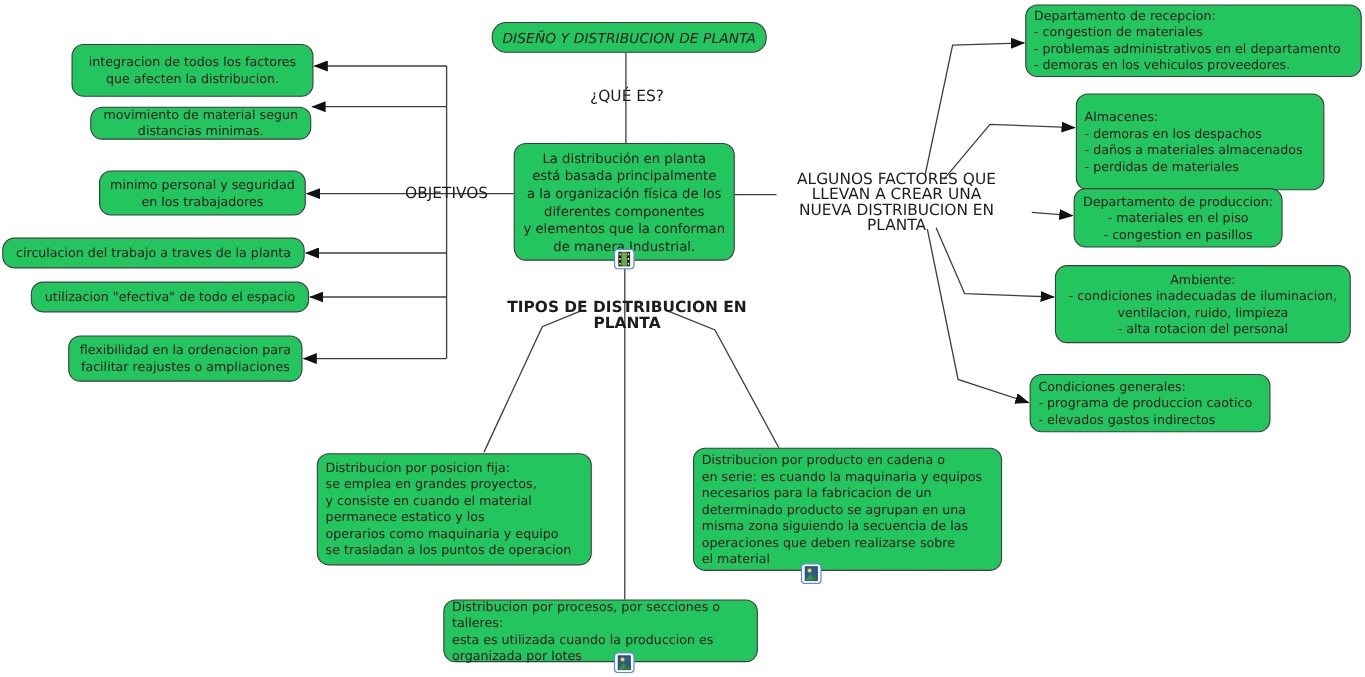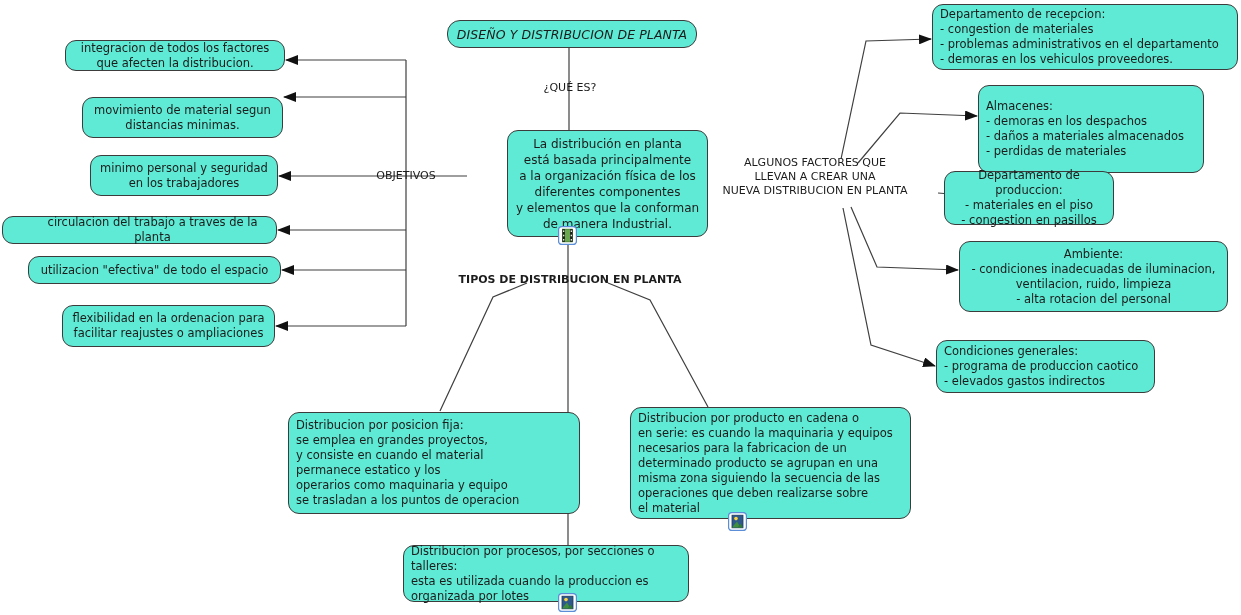--- a/index.html
+++ b/index.html
@@ -3,30 +3,30 @@
 <meta charset="utf-8">
 <style>
   html,body { margin:0; padding:0; background:#ffffff; }
   .canvas {
     position:relative; width:1241px; height:615px; background:#ffffff;
     font-family:"DejaVu Sans","Liberation Sans",sans-serif; color:#1c1c1c; overflow:hidden;
   }
   .edges { position:absolute; left:0; top:0; width:1241px; height:615px; pointer-events:none; }
   .node {
     position:absolute; box-sizing:border-box;
-    background:#5eead4; border:1px solid #3c3c3c; border-radius:11px;
+    background:#22c55e; border:1px solid #3c3c3c; border-radius:11px;
     display:flex; align-items:center; justify-content:flex-start;
     font-size:11.5px; line-height:15px; text-align:center; padding:2px 7px;
   }
   .node > span { white-space:pre-line; width:100%; }
   .node.align-left { text-align:left; }
   .node.title-node { border-radius:13px; font-size:12.5px; letter-spacing:.1px;font-style:italic; }
-  .node.def-node { font-size:12px; line-height:16px;margin-left:40px; }
+  .node.def-node { font-size:12px; line-height:16px; }
   .lbl {
-    position:absolute; font-size:11px; line-height:14px; text-align:center;
+    position:absolute; font-size:14px; line-height:14px; text-align:center;
     white-space:pre-line; color:#1c1c1c;
   }
   .attach-icon { position:absolute; width:19px; height:19px; cursor:pointer; }
 </style>
 </head>
 <body>
 
 <div class="canvas">
 
   <svg class="edges" viewBox="0 0 1241 615">
@@ -75,33 +75,33 @@
 
   <div class="node def-node" style="left:467px; top:130px; width:201px; height:107px;">
     <span>La distribución en planta
 está basada principalmente
 a la organización física de los
 diferentes componentes
 y elementos que la conforman
 de manera Industrial.</span>
   </div>
 
-  <div class="node" style="left:65px; top:40px; width:220px; height:31px;">
+  <div class="node" style="left:65px; top:40px; width:220px; height:48px;">
     <span>integracion de todos los factores
 que afecten la distribucion.</span>
   </div>
-  <div class="node" style="left:82px; top:97px; width:201px; height:41px;">
+  <div class="node" style="left:82px; top:97px; width:201px; height:30px;">
     <span>movimiento de material segun
 distancias minimas.</span>
   </div>
   <div class="node" style="left:90px; top:155px; width:188px; height:41px;">
     <span>minimo personal y seguridad
 en los trabajadores</span>
   </div>
-  <div class="node" style="left:2px; top:216px; width:275px; height:28px;padding-left:33px;">
+  <div class="node" style="left:2px; top:216px; width:275px; height:28px;">
     <span>circulacion del trabajo a traves de la planta</span>
   </div>
   <div class="node" style="left:28px; top:256px; width:253px; height:28px;">
     <span>utilizacion "efectiva" de todo el espacio</span>
   </div>
   <div class="node" style="left:62px; top:305px; width:213px; height:42px;">
     <span>flexibilidad en la ordenacion para
 facilitar reajustes o ampliaciones</span>
   </div>
 
@@ -110,38 +110,38 @@
 - congestion de materiales
 - problemas administrativos en el departamento
 - demoras en los vehiculos proveedores.</span>
   </div>
   <div class="node align-left" style="left:978px; top:85px; width:226px; height:88px;border-radius:11px;">
     <span>Almacenes:
 - demoras en los despachos
 - daños a materiales almacenados
 - perdidas de materiales</span>
   </div>
-  <div class="node" style="left:944px; top:171px; width:170px; height:54px;">
+  <div class="node" style="left:976px; top:171px; width:190px; height:54px;">
     <span>Departamento de produccion:
 - materiales en el piso
 - congestion en pasillos</span>
   </div>
   <div class="node" style="left:959px; top:241px; width:269px; height:71px;">
     <span>Ambiente:
 - condiciones inadecuadas de iluminacion,
 ventilacion, ruido, limpieza
 - alta rotacion del personal</span>
   </div>
   <div class="node align-left" style="left:936px; top:340px; width:219px; height:53px;">
     <span>Condiciones generales:
 - programa de produccion caotico
 - elevados gastos indirectos</span>
   </div>
 
-  <div class="node align-left" style="left:288px; top:412px; width:292px; height:102px;">
+  <div class="node align-left" style="left:288px; top:412px; width:250px; height:102px;">
     <span>Distribucion por posicion fija:
 se emplea en grandes proyectos,
 y consiste en cuando el material
 permanece estatico y los
 operarios como maquinaria y equipo
 se trasladan a los puntos de operacion</span>
   </div>
   <div class="node align-left" style="left:630px; top:407px; width:281px; height:112px;">
     <span>Distribucion por producto en cadena o
 en serie: es cuando la maquinaria y equipos

